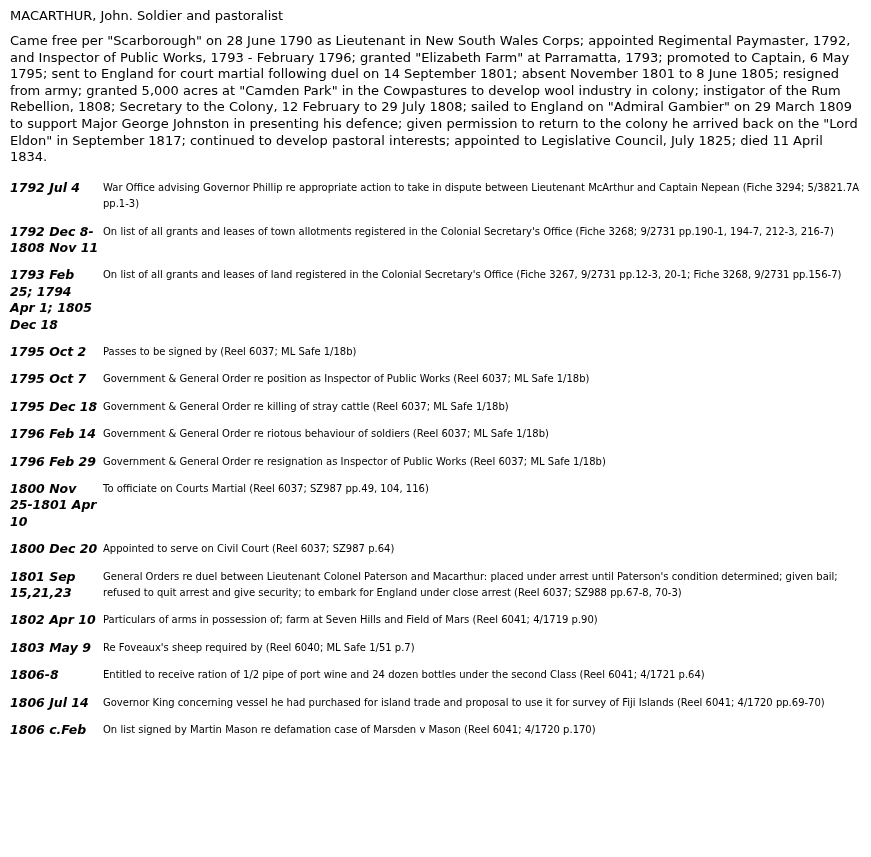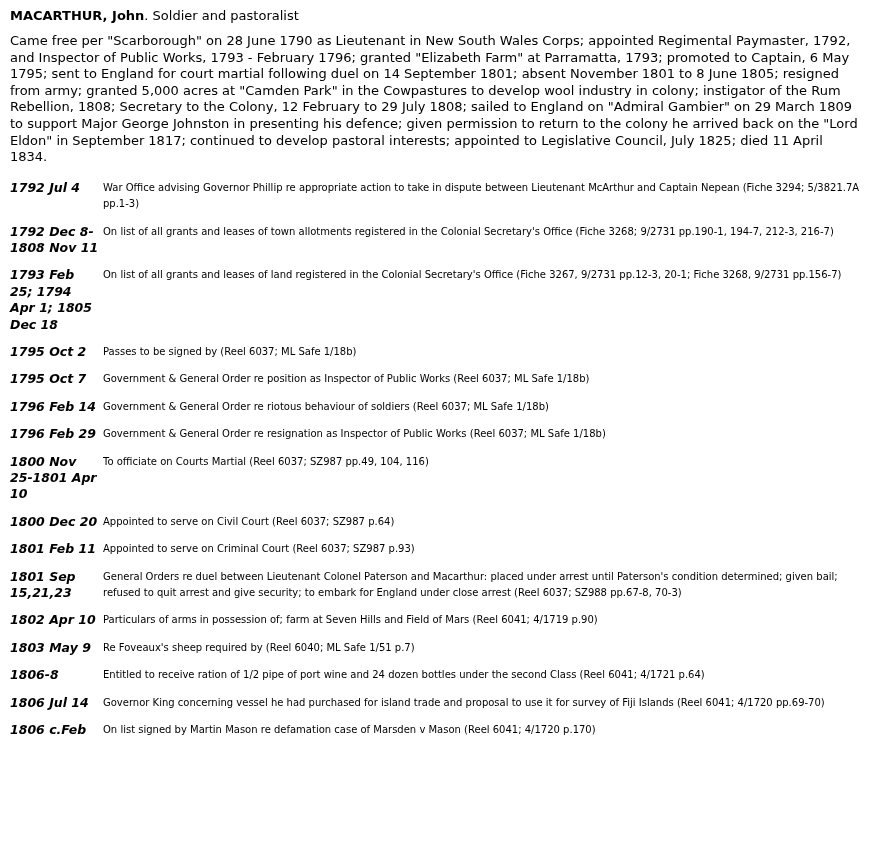--- a/index.html
+++ b/index.html
@@ -20,21 +20,21 @@
     width: 871px;
   }
   
   .person-header {
     font-size: 13px;
     line-height: 17px;
     margin: 0 0 9px 0;
     white-space: nowrap;
   }
   .person-name {
-    font-weight: bold;
+    font-weight: normal;
     text-align: center;
   }
   .person-desc {
     font-weight: normal;
   }
   
   .bio {
     font-size: 13px;
     line-height: 16.6px;
     text-align: left;
@@ -97,38 +97,38 @@
         </tr>
         <tr>
           <td class="date-cell">1795 Oct 2</td>
           <td class="desc-cell">Passes to be signed by (Reel 6037; ML Safe 1/18b)</td>
         </tr>
         <tr>
           <td class="date-cell">1795 Oct 7</td>
           <td class="desc-cell">Government &amp; General Order re position as Inspector of Public Works (Reel 6037; ML Safe 1/18b)</td>
         </tr>
         <tr>
+          <td class="date-cell">1795 Dec 18</td>
+          <td class="desc-cell">Government &amp; General Order re killing of stray cattle (Reel 6037; ML Safe 1/18b)</td>
+        </tr>
+        <tr>
           <td class="date-cell">1796 Feb 14</td>
           <td class="desc-cell">Government &amp; General Order re riotous behaviour of soldiers (Reel 6037; ML Safe 1/18b)</td>
         </tr>
         <tr>
           <td class="date-cell">1796 Feb 29</td>
           <td class="desc-cell">Government &amp; General Order re resignation as Inspector of Public Works (Reel 6037; ML Safe 1/18b)</td>
         </tr>
         <tr>
           <td class="date-cell">1800 Nov 25-1801 Apr 10</td>
           <td class="desc-cell">To officiate on Courts Martial (Reel 6037; SZ987 pp.49, 104, 116)</td>
         </tr>
         <tr>
           <td class="date-cell">1800 Dec 20</td>
           <td class="desc-cell">Appointed to serve on Civil Court (Reel 6037; SZ987 p.64)</td>
-        </tr>
-        <tr>
-          <td class="date-cell">1801 Feb 11</td>
-          <td class="desc-cell">Appointed to serve on Criminal Court (Reel 6037; SZ987 p.93)</td>
         </tr>
         <tr>
           <td class="date-cell">1801 Sep 15,21,23</td>
           <td class="desc-cell">General Orders re duel between Lieutenant Colonel Paterson and Macarthur: placed under arrest until Paterson's condition determined; given bail; refused to quit arrest and give security; to embark for England under close arrest (Reel 6037; SZ988 pp.67-8, 70-3)</td>
         </tr>
         <tr>
           <td class="date-cell">1802 Apr 10</td>
           <td class="desc-cell">Particulars of arms in possession of; farm at Seven Hills and Field of Mars (Reel 6041; 4/1719 p.90)</td>
         </tr>
         <tr>

